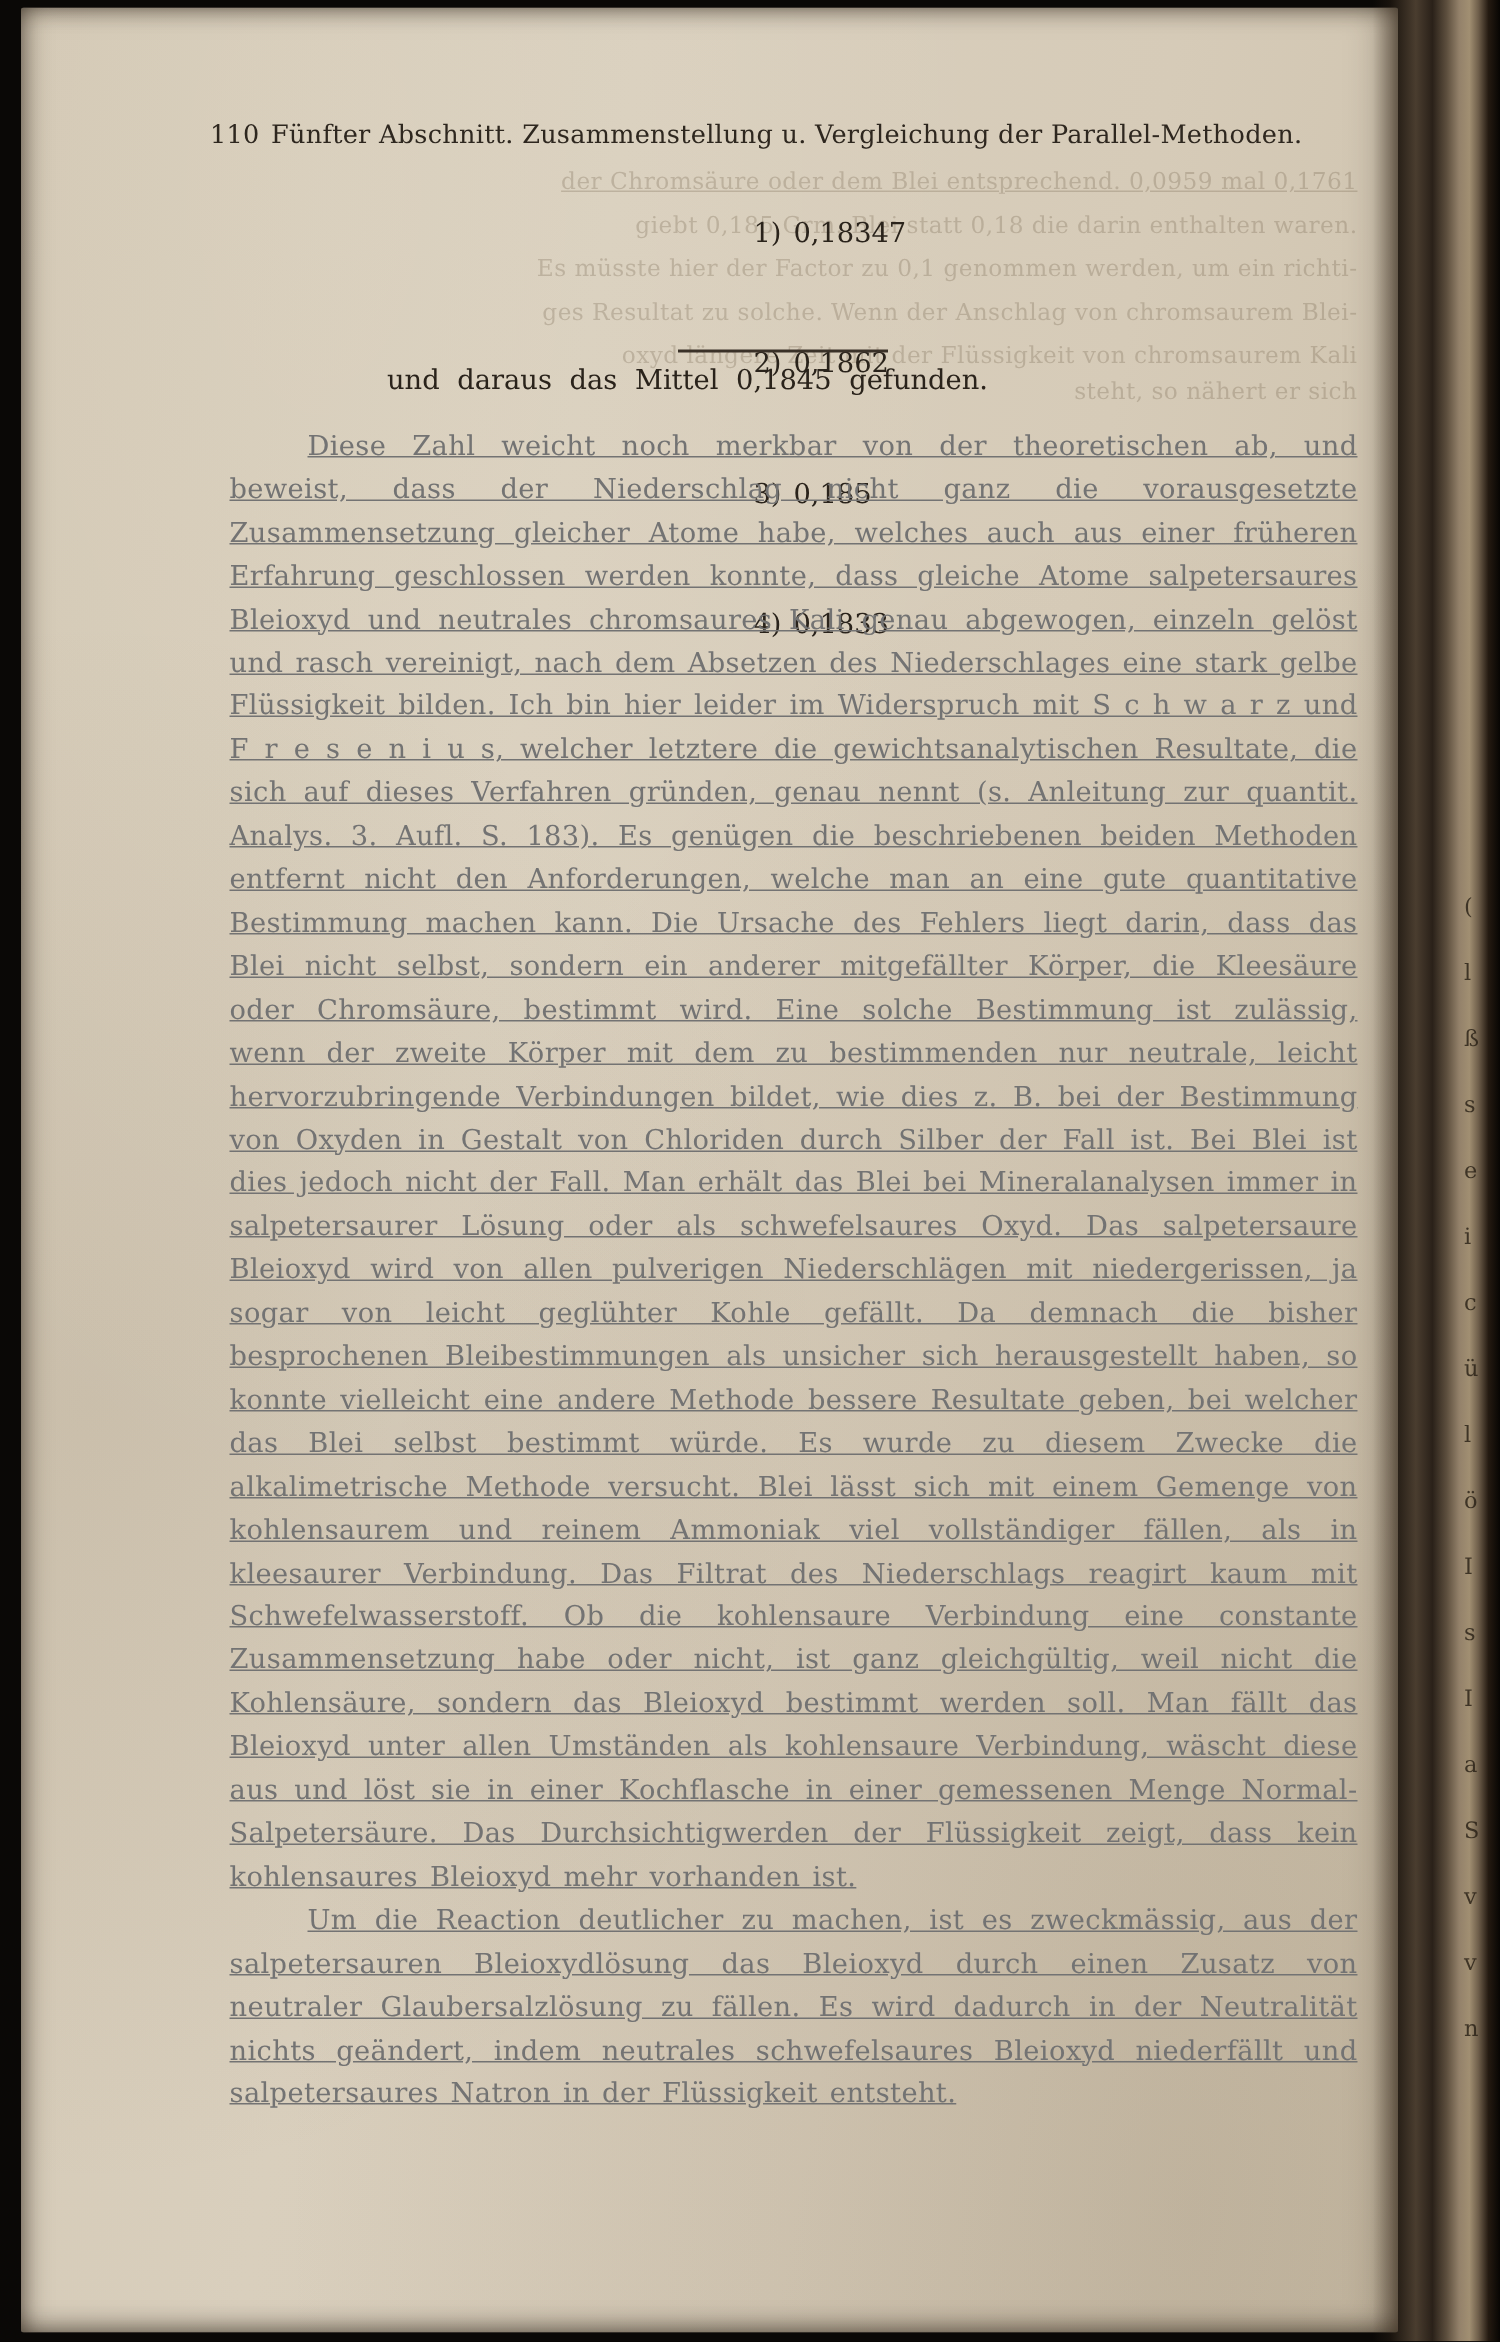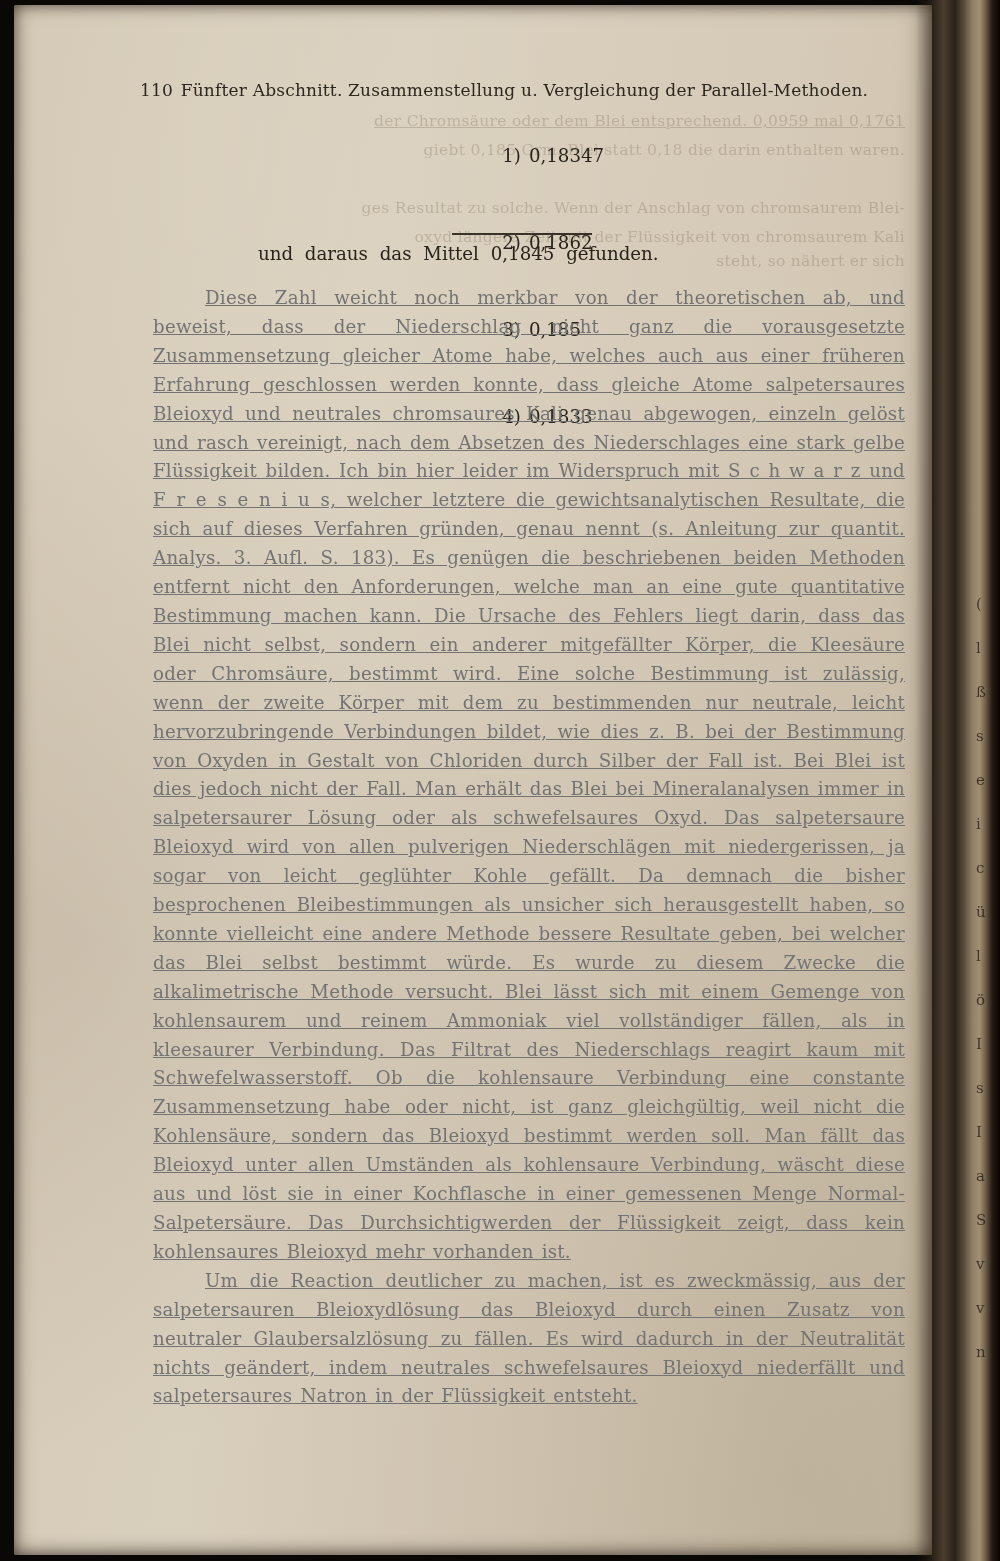--- a/index.html
+++ b/index.html
@@ -67,20 +67,21 @@
 </head>
 <body>
 
 <div class="scan">
 
   <div class="paper"></div>
 
   <div class="showthrough">
       <div class="showline" style="top: 112px; text-decoration: underline;">der Chromsäure oder dem Blei entsprechend. 0,0959 mal 0,1761</div>
       <div class="showline" style="top: 141px;">giebt 0,185 Grm. Blei statt 0,18 die darin enthalten waren.</div>
+      <div class="showline" style="top: 170px;">Es müsste hier der Factor zu 0,1 genommen werden, um ein richti-</div>
       <div class="showline" style="top: 199px;">ges Resultat zu solche. Wenn der Anschlag von chromsaurem Blei-</div>
       <div class="showline" style="top: 228px;">oxyd längere Zeit mit der Flüssigkeit von chromsaurem Kali</div>
       <div class="showline" style="top: 252px;">steht, so nähert er sich</div>
     </div>
 
   <div class="content">
 
     <div class="header">
       <span class="pagenum">110</span>
       <span class="htitle">Fünfter Abschnitt. Zusammenstellung u. Vergleichung der Parallel-Methoden.</span>

